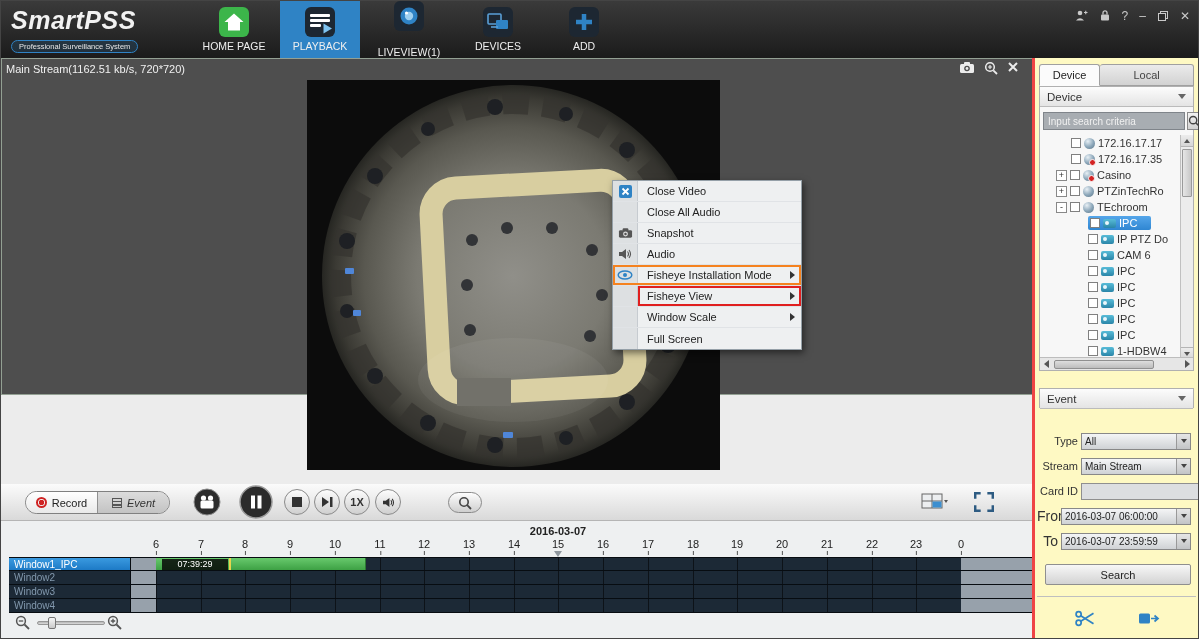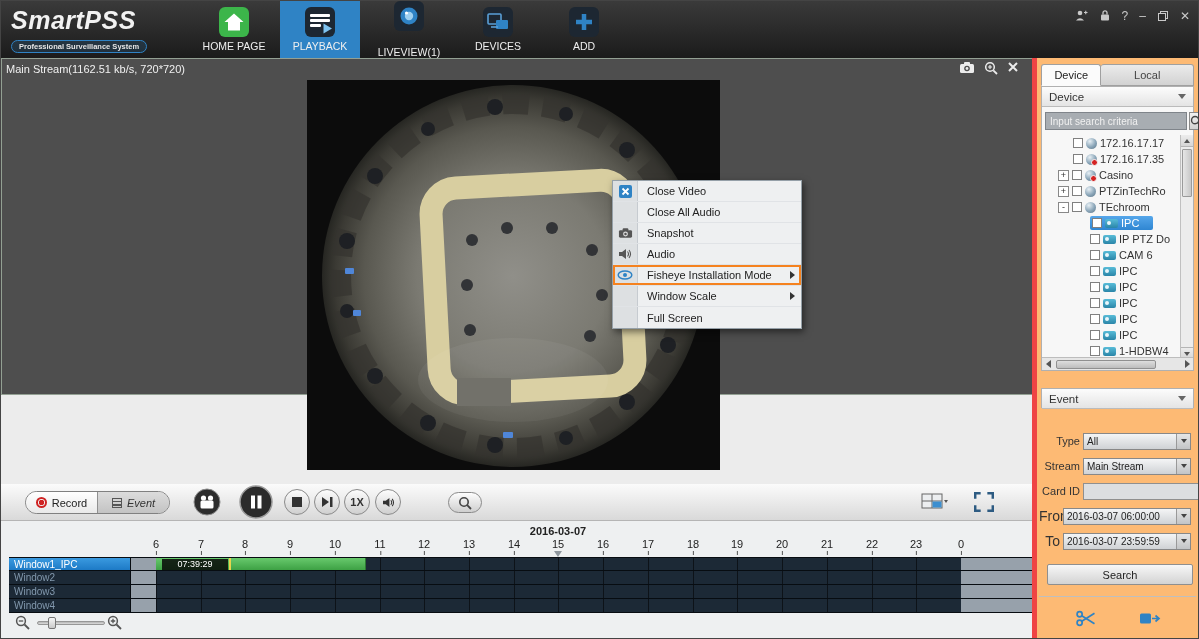--- a/index.html
+++ b/index.html
@@ -6,34 +6,34 @@
   html,body { background:#d4d4d4; }
   body { font-family:"Liberation Sans", sans-serif; }
   .app { position:relative; width:1199px; height:639px; background:#ececec; overflow:hidden; border:1px solid #444; }
 
   
   .topbar { position:absolute; top:0; left:0; width:1199px; height:57px;
     background:linear-gradient(#3a3a3a,#1b1b1b); }
   .logo-block { position:absolute; left:10px; top:5px; width:170px; }
   .logo-text { font-size:25px; font-weight:bold; color:#f2f2f2; letter-spacing:.5px; font-style:italic; }
   .logo-badge { margin-top:1px; display:inline-block; font-size:7.5px; color:#e6e6e6;
-    border:1px solid #2f83c5; border-radius:8px; padding:1px 7px; background:rgba(47,131,197,.18);font-weight:bold; }
+    border:1px solid #2f83c5; border-radius:8px; padding:1px 7px; background:rgba(47,131,197,.18); }
   .tabs { position:absolute; left:193px; top:0; height:57px; display:flex; }
   .tab { width:80px; height:57px; display:flex; flex-direction:column; align-items:center; justify-content:center;
     gap:3px; cursor:pointer; margin-right:6px; }
   .tab.wide { width:86px;justify-content:space-between; }
   .tab.active { background:#2f83c5; }
   .tab-label { font-size:10.5px; color:#efefef; white-space:nowrap; }
   .tab-ico { width:30px; height:30px; display:block; }
   .win-controls { position:absolute; right:10px; top:8px; display:flex; gap:11px; align-items:center; }
   .wc { color:#c9c9c9; font-size:12px; line-height:12px; cursor:pointer; display:flex; align-items:center; }
 
   
   .left-col { position:absolute; top:57px; left:0; width:1033px; height:582px; }
-  .sidebar  { position:absolute; top:57px; right:0; width:166px; height:582px; background:#fdba74; border-left:5px solid #ef4444; }
+  .sidebar  { position:absolute; top:57px; right:0; width:166px; height:582px; background:#fef9c3; border-left:3px solid #ef4444; }
 
   
   .video-panel { position:absolute; top:0; left:0; width:1033px; height:337px;
     background:#4e4e4e; border:1px solid #93a093; }
   .vp-header { position:absolute; top:0; left:0; right:0; height:20px; display:flex; align-items:center; }
   .stream-info { color:#f0f0f0; font-size:11px; padding-left:4px; }
   .vp-icons { position:absolute; right:14px; top:2px; display:flex; gap:9px; }
   .vp-icons span { display:flex; cursor:pointer; }
   .video-window { position:absolute; left:305px; top:21px; width:413px; height:390px; background:#0b0b0b; }
 
@@ -381,20 +381,25 @@
         <div class="menu-item hl-orange">
           <span class="mi-ico">
             <svg width="16" height="10" viewBox="0 0 16 10">
                 <ellipse cx="8" cy="5" rx="6.8" ry="4" fill="none" stroke="#2f83c5" stroke-width="1.5"></ellipse>
                 <circle cx="8" cy="5" r="2" fill="#2f83c5"></circle>
               </svg>
           </span>
           <span class="mi-label">Fisheye Installation Mode</span>
           <span class="mi-arrow"></span>
         </div>
+        <div class="menu-item hl-red">
+          <span class="mi-ico"></span>
+          <span class="mi-label">Fisheye View</span>
+          <span class="mi-arrow"></span>
+        </div>
         <div class="menu-item">
           <span class="mi-ico"></span>
           <span class="mi-label">Window Scale</span>
           <span class="mi-arrow"></span>
         </div>
         <div class="menu-item">
           <span class="mi-ico"></span>
           <span class="mi-label">Full Screen</span>
         </div>
       </div>

